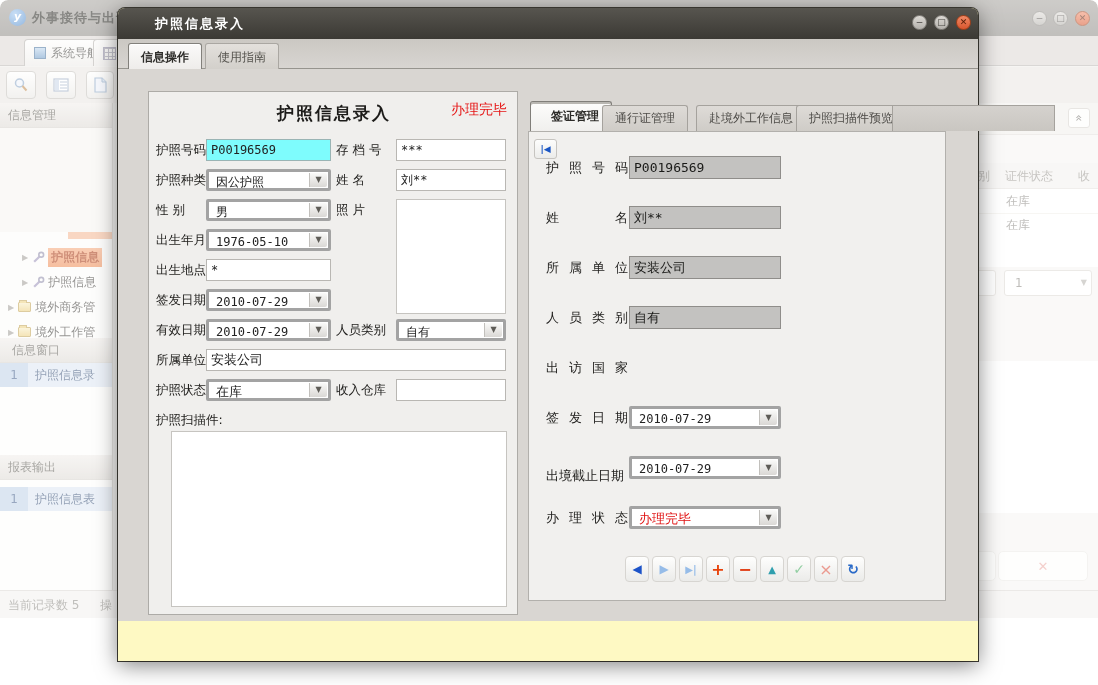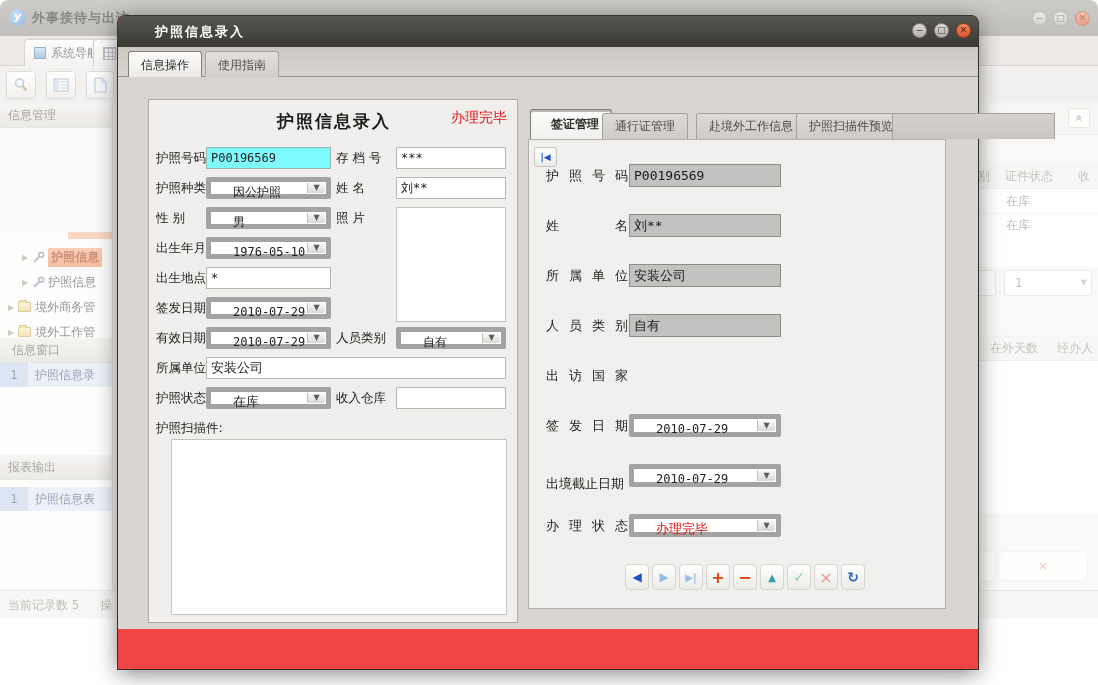--- a/index.html
+++ b/index.html
@@ -40,38 +40,38 @@
   .chev-btn span { display:inline-block; transform:rotate(90deg); font-size:12px; }
   .bgr-th { font-size:12px; color:#989590; white-space:nowrap; }
   .bgr-cell { font-size:12px; color:#8a8782; white-space:nowrap; }
   .bgr-combo { background:#fff; border:1px solid #dcd9d4; border-radius:3px; color:#8a8782; font-size:12px; }
   .bgr-combo .arr { position:absolute; right:4px; top:7px; font-size:8px; color:#b5b2ad; }
   .ghost-btn { background:#fdfdfc; border:1px solid #eceae6; border-radius:5px; display:flex; align-items:center; justify-content:center; }
   
   #fade { left:0; top:0; width:1098px; height:618px; background:rgba(255,255,255,0.45); }
 
   
-  #dialog { left:118px; top:16px; width:860px; height:653px; background:#ef4444; border-radius:7px 7px 0 0; box-shadow:0 4px 22px rgba(0,0,0,0.5), 0 0 0 1px #434139; }
+  #dialog { left:118px; top:8px; width:860px; height:653px; background:#fef9c3; border-radius:7px 7px 0 0; box-shadow:0 4px 22px rgba(0,0,0,0.5), 0 0 0 1px #434139; }
   #dlg-titlebar { left:0; top:0; width:860px; height:31px; background:linear-gradient(#57554f,#3b3934); border-radius:7px 7px 0 0; }
   #dlg-title { left:37px; top:7px; color:#fff; font-size:13px; font-weight:bold; letter-spacing:2px; }
   #dlg-tabrow { left:0; top:31px; width:860px; height:30px; background:linear-gradient(#cbc8c3,#d8d5d1); border-bottom:1px solid #96948e; }
   .dlg-tab { top:4px; height:27px; border-radius:3px 3px 0 0; font-size:12px; display:flex; align-items:center; padding:0 12px; }
-  .dlg-tab.active { background:linear-gradient(#fbfaf9,#eeecea); border:1px solid #82807b; border-bottom:none; color:#2e2d2a; font-weight:normal; box-shadow:inset 0 1px 0 #fff; }
+  .dlg-tab.active { background:linear-gradient(#fbfaf9,#eeecea); border:1px solid #82807b; border-bottom:none; color:#2e2d2a; font-weight:bold; box-shadow:inset 0 1px 0 #fff; }
   .dlg-tab.inactive { background:linear-gradient(#e3e0dc,#d2cfca); border:1px solid #aaa7a2; border-bottom:none; color:#55534e; }
   #dlg-content { left:0; top:61px; width:860px; height:552px; background:#d9d6d2; }
 
   
   #form-panel { left:30px; top:22px; width:370px; height:524px; background:#f0efed; border:1px solid #adaba7; }
   #form-heading { left:0; top:10px; width:370px; text-align:center; font-size:17px; font-weight:bold; color:#1c1b19; letter-spacing:2px; }
   #form-flag { right:10px; top:9px; color:#e51414; font-size:14px; }
   .flabel { font-size:12.5px; color:#1e1d1b; white-space:nowrap; line-height:22px; }
   .field { position:absolute; height:22px; background:#fff; border:1px solid #b9b7b3; font-size:13px; color:#222; padding:0 4px; line-height:20px; white-space:nowrap; overflow:hidden; }
   input.field { font-family:"DejaVu Sans Mono","DejaVu Sans",sans-serif; font-size:12px; }
   .field.cyan { background:#7efcfd; border-color:#9ab4b4; }
-  .combo { position:absolute; height:22px; background:#fff; border:5px solid #a3a3a3; border-radius:2px; font-size:13px; color:#222; line-height:20px; padding:0 22px 0 22px; white-space:nowrap; }
+  .combo { position:absolute; height:22px; background:#fff; border:3px solid #a3a3a3; border-radius:2px; font-size:13px; color:#222; line-height:20px; padding:0 22px 0 7px; white-space:nowrap; }
   .combo .val { font-family:"DejaVu Sans Mono","DejaVu Sans",sans-serif; font-size:12px; }
   .combo .cbtn { position:absolute; right:1px; top:1px; bottom:1px; width:18px; background:linear-gradient(#fafaf9,#dad8d5); border-left:1px solid #c2c0bc; display:flex; align-items:center; justify-content:center; font-size:8px; color:#5e5c57; border-radius:0 2px 2px 0; }
   .combo.red-val { color:#e01212; }
   .bigbox { position:absolute; background:#fff; border:1px solid #c6c4c0; }
 
   
   #visa-tabs { left:410px; top:36px; width:527px; height:26px; }
   .vtab { top:0; height:26px; font-size:12px; display:flex; align-items:center; padding:0 12px; white-space:nowrap; }
   .vtab.active { top:-4px; height:30px; background:linear-gradient(#fdfdfc,#f0efed); border:1px solid #807e79; border-bottom:none; border-radius:3px 3px 0 0; font-weight:bold; color:#2c2b28; box-shadow:inset 0 2px 0 #b9b7b2; }
   .vtab.inactive { background:linear-gradient(#dedbd7,#cfccc7); border:1px solid #a5a29d; border-bottom:none; border-radius:3px 3px 0 0; color:#4e4c48; }
@@ -218,24 +218,20 @@
       </div>
       <div class="abs" style="left:0; top:111px; width:120px; height:16px; background:#fff; overflow:hidden;">
         <span class="bgr-cell abs" style="left:28px; top:3px;">在库</span>
       </div>
       <div class="abs" style="left:0; top:127px; width:120px; height:37px; background:#fff;"></div>
       <div class="abs" style="left:-10px; top:167px; width:28px; height:26px; background:#fff; border:1px solid #ddd9d4; border-radius:3px;"></div>
       <div class="bgr-combo abs" style="left:26px; top:167px; width:88px; height:26px;">
         <span class="abs" style="left:10px; top:5px;">1</span>
         <span class="arr">▼</span>
       </div>
-      <div class="abs" style="left:0; top:232px; width:120px; height:26px; background:#f3f1ee; border-bottom:1px solid #e4e1dc;">
-        <span class="bgr-th abs" style="left:12px; top:5px;">在外天数</span>
-        <span class="bgr-th abs" style="left:79px; top:5px;">经办人</span>
-      </div>
       <div class="abs" style="left:0; top:258px; width:120px; height:152px; background:#fff;"></div>
       <div class="ghost-btn abs" style="left:-8px; top:448px; width:26px; height:30px;"></div>
       <div class="ghost-btn abs" style="left:20px; top:448px; width:90px; height:30px; color:#eba9a2; font-size:13px;">
           <span>✕</span>
         </div>
     </div>
   </div>
 
   <div id="fade" class="abs"></div>
 

